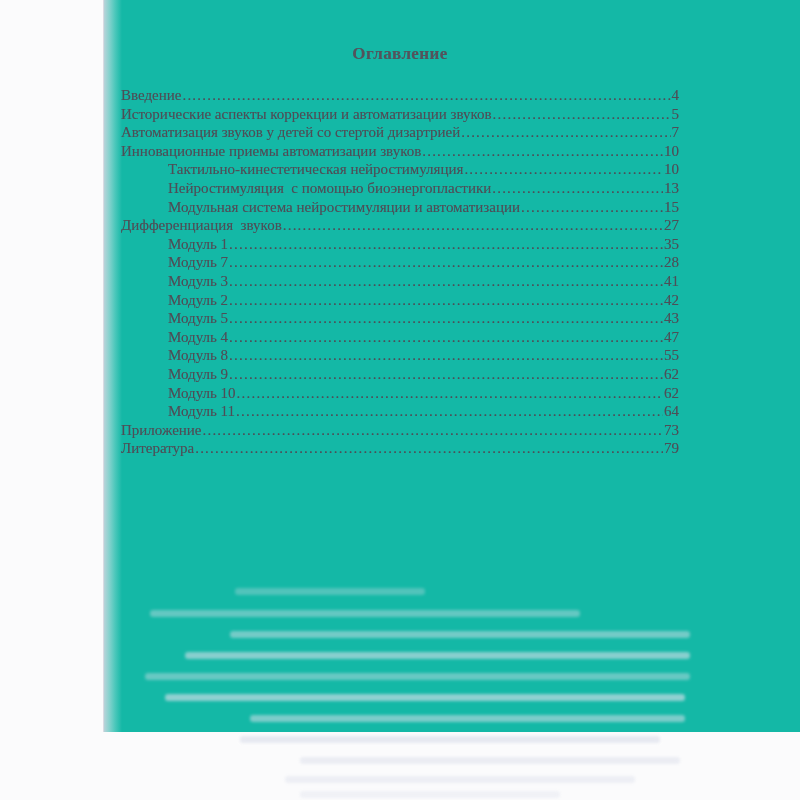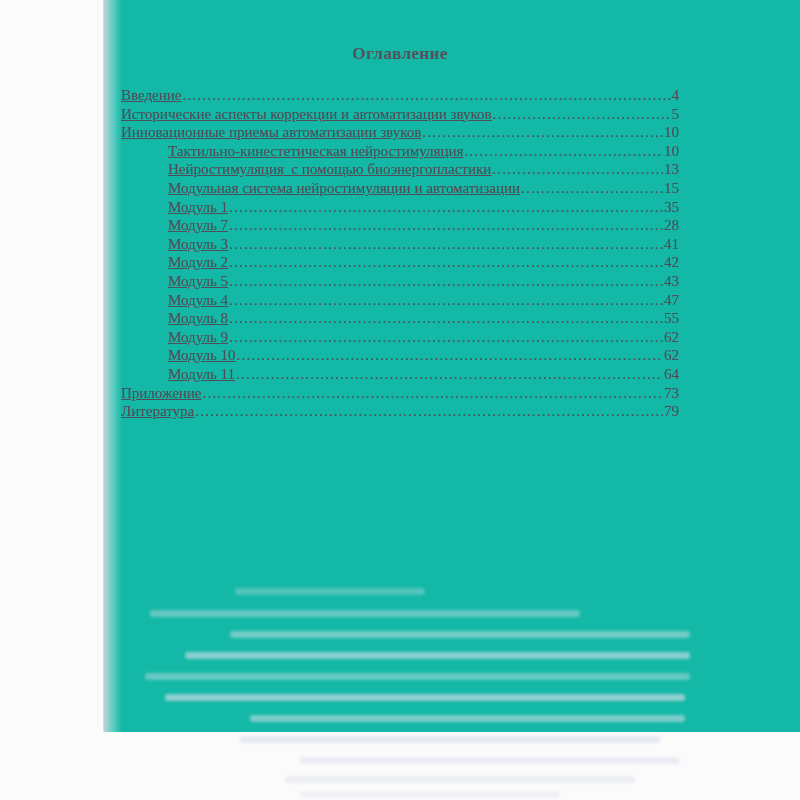--- a/index.html
+++ b/index.html
@@ -67,21 +67,20 @@
     font-size: 15px;
     overflow: hidden;
   }
   .toc-row.indent {
     padding-left: 47px;
     justify-content: center;
   }
   .toc-label {
     white-space: pre;
     flex: none;
-    text-decoration: underline;
   }
   .toc-dots {
     flex: 1 1 auto;
     overflow: hidden;
     white-space: nowrap;
     letter-spacing: 1.2px;
     margin: 0 1px;
   }
   .toc-dots::after {
     content: "..........................................................................................................................................................................................................................";
@@ -124,20 +123,25 @@
             <span class="toc-dots" aria-hidden="true"></span>
             <span class="toc-page">4</span>
           </div>
 
           <div class="toc-row">
             <span class="toc-label">Исторические аспекты коррекции и автоматизации звуков</span>
             <span class="toc-dots" aria-hidden="true"></span>
             <span class="toc-page">5</span>
           </div>
 
+          <div class="toc-row">
+            <span class="toc-label">Автоматизация звуков у детей со стертой дизартрией</span>
+            <span class="toc-dots" aria-hidden="true"></span>
+            <span class="toc-page">7</span>
+          </div>
 
           <div class="toc-row">
             <span class="toc-label">Инновационные приемы автоматизации звуков</span>
             <span class="toc-dots" aria-hidden="true"></span>
             <span class="toc-page">10</span>
           </div>
 
           <div class="toc-row indent">
             <span class="toc-label">Тактильно-кинестетическая нейростимуляция</span>
             <span class="toc-dots" aria-hidden="true"></span>
@@ -149,20 +153,25 @@
             <span class="toc-dots" aria-hidden="true"></span>
             <span class="toc-page">13</span>
           </div>
 
           <div class="toc-row indent">
             <span class="toc-label">Модульная система нейростимуляции и автоматизации</span>
             <span class="toc-dots" aria-hidden="true"></span>
             <span class="toc-page">15</span>
           </div>
 
+          <div class="toc-row">
+            <span class="toc-label">Дифференциация  звуков</span>
+            <span class="toc-dots" aria-hidden="true"></span>
+            <span class="toc-page">27</span>
+          </div>
 
 
           <div class="toc-row indent">
             <span class="toc-label">Модуль 1</span>
             <span class="toc-dots" aria-hidden="true"></span>
             <span class="toc-page">35</span>
           </div>
 
           <div class="toc-row indent">
             <span class="toc-label">Модуль 7</span>

